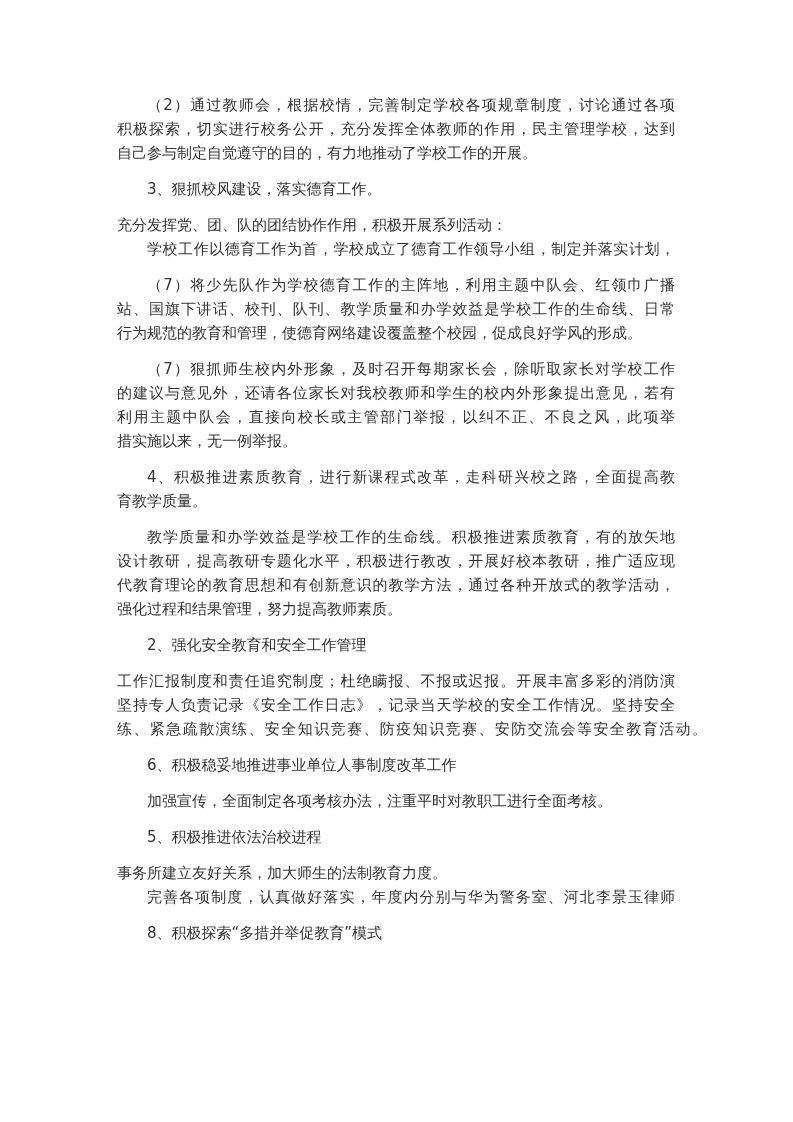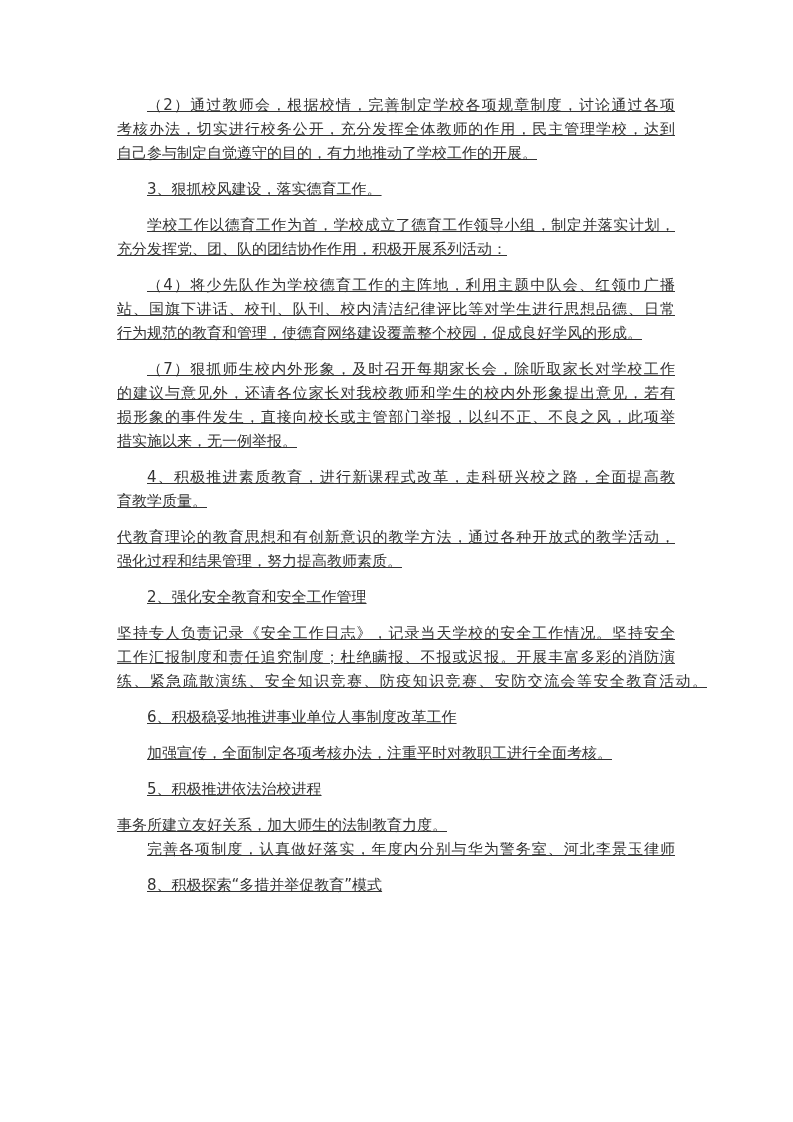--- a/index.html
+++ b/index.html
@@ -16,21 +16,20 @@
     color: #333333;
   }
   .page {
     position: absolute;
     left: 117px;
     top: 93px;
     width: 558px;
   }
   .para {
     margin: 0 0 12px 0;
-    text-decoration: underline;
   }
   .line {
     display: block;
     height: 24px;
     line-height: 24px;
     font-size: 15px;
     white-space: nowrap;
     text-align: justify;
     text-align-last: justify;
     overflow: visible;
@@ -48,63 +47,65 @@
     width: 590px;
   }
 </style>
 </head>
 <body>
 
 <div class="page">
 
   <div class="para">
     <span class="line first">（2）通过教师会，根据校情，完善制定学校各项规章制度，讨论通过各项</span>
-    <span class="line">考核办法，切实进行校务公开，充分发挥全体教师的作用，民主管理学校，达到</span>
+    <span class="line">积极探索，切实进行校务公开，充分发挥全体教师的作用，民主管理学校，达到</span>
     <span class="line last">自己参与制定自觉遵守的目的，有力地推动了学校工作的开展。</span>
   </div>
 
   <div class="para heading">
     <span class="line first last">3、狠抓校风建设，落实德育工作。</span>
   </div>
 
   <div class="para">
+    <span class="line last">充分发挥党、团、队的团结协作作用，积极开展系列活动：</span>
     <span class="line first">学校工作以德育工作为首，学校成立了德育工作领导小组，制定并落实计划，</span>
-    <span class="line last">充分发挥党、团、队的团结协作作用，积极开展系列活动：</span>
   </div>
 
   <div class="para">
-    <span class="line first">（4）将少先队作为学校德育工作的主阵地，利用主题中队会、红领巾广播</span>
-    <span class="line">站、国旗下讲话、校刊、队刊、校内清洁纪律评比等对学生进行思想品德、日常</span>
+    <span class="line first">（7）将少先队作为学校德育工作的主阵地，利用主题中队会、红领巾广播</span>
+    <span class="line">站、国旗下讲话、校刊、队刊、教学质量和办学效益是学校工作的生命线、日常</span>
     <span class="line last">行为规范的教育和管理，使德育网络建设覆盖整个校园，促成良好学风的形成。</span>
   </div>
 
   <div class="para">
     <span class="line first">（7）狠抓师生校内外形象，及时召开每期家长会，除听取家长对学校工作</span>
     <span class="line">的建议与意见外，还请各位家长对我校教师和学生的校内外形象提出意见，若有</span>
-    <span class="line">损形象的事件发生，直接向校长或主管部门举报，以纠不正、不良之风，此项举</span>
+    <span class="line">利用主题中队会，直接向校长或主管部门举报，以纠不正、不良之风，此项举</span>
     <span class="line last">措实施以来，无一例举报。</span>
   </div>
 
   <div class="para">
     <span class="line first">4、积极推进素质教育，进行新课程式改革，走科研兴校之路，全面提高教</span>
     <span class="line last">育教学质量。</span>
   </div>
 
   <div class="para">
+    <span class="line first">教学质量和办学效益是学校工作的生命线。积极推进素质教育，有的放矢地</span>
+    <span class="line">设计教研，提高教研专题化水平，积极进行教改，开展好校本教研，推广适应现</span>
     <span class="line">代教育理论的教育思想和有创新意识的教学方法，通过各种开放式的教学活动，</span>
     <span class="line last">强化过程和结果管理，努力提高教师素质。</span>
   </div>
 
   <div class="para heading">
     <span class="line first last">2、强化安全教育和安全工作管理</span>
   </div>
 
   <div class="para wide">
+    <span class="line" style="width:558px;">工作汇报制度和责任追究制度；杜绝瞒报、不报或迟报。开展丰富多彩的消防演</span>
     <span class="line" style="width:558px;">坚持专人负责记录《安全工作日志》，记录当天学校的安全工作情况。坚持安全</span>
-    <span class="line" style="width:558px;">工作汇报制度和责任追究制度；杜绝瞒报、不报或迟报。开展丰富多彩的消防演</span>
     <span class="line">练、紧急疏散演练、安全知识竞赛、防疫知识竞赛、安防交流会等安全教育活动。</span>
   </div>
 
   <div class="para heading">
     <span class="line first last">6、积极稳妥地推进事业单位人事制度改革工作</span>
   </div>
 
   <div class="para heading">
     <span class="line first last">加强宣传，全面制定各项考核办法，注重平时对教职工进行全面考核。</span>
   </div>

